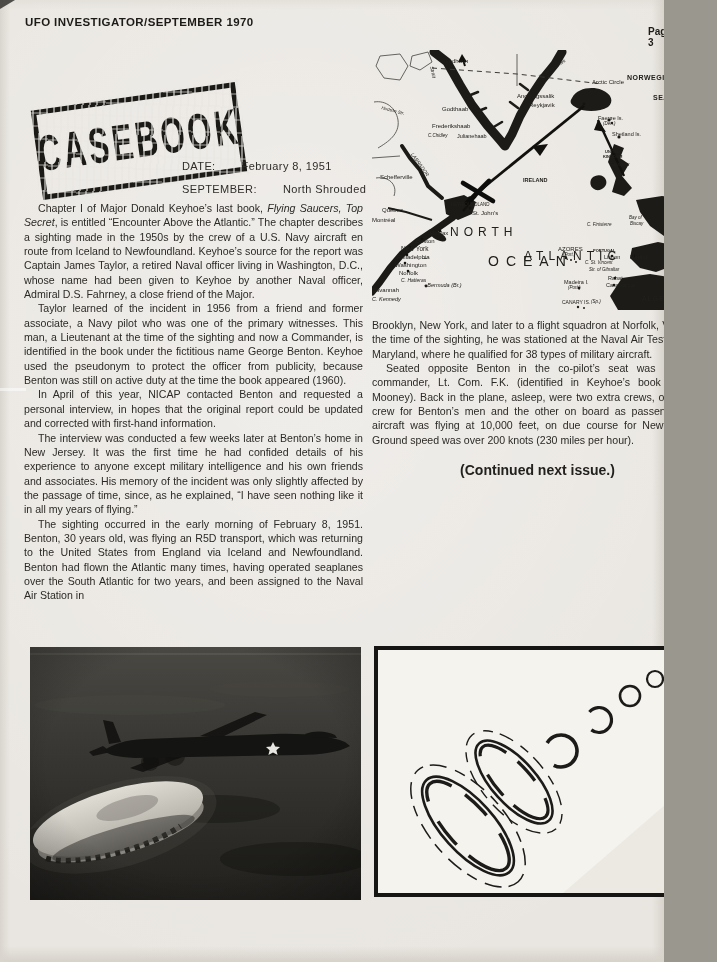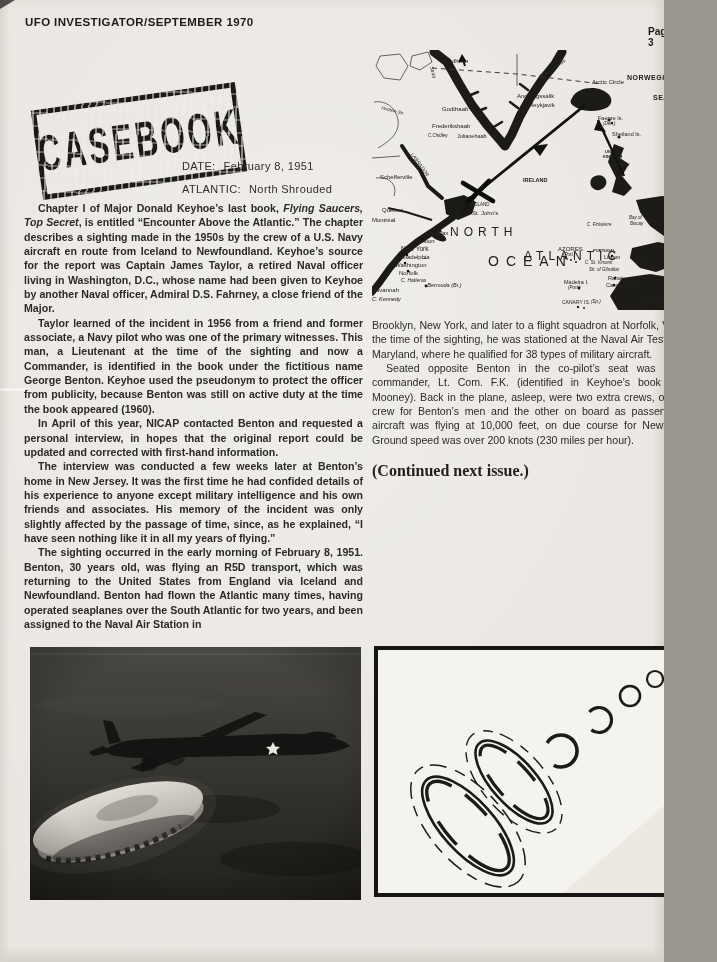--- a/index.html
+++ b/index.html
@@ -23,31 +23,31 @@
 
   .stamp{position:absolute;left:36px;top:96px;width:196px;height:80px;
     transform:rotate(-8deg);border:5px solid #1b1a17;display:flex;align-items:center;justify-content:center;}
   .stamp-inner{font-weight:700;font-size:31px;letter-spacing:3px;color:#1b1a17;
     transform:scaleY(1.62);white-space:nowrap;}
   .stamp .distress{position:absolute;inset:-8px;pointer-events:none;background:
     repeating-linear-gradient(100deg,rgba(233,230,225,0) 0 5px,rgba(233,230,225,.55) 5px 7px),
     repeating-linear-gradient(10deg,rgba(233,230,225,0) 0 11px,rgba(233,230,225,.35) 11px 13px);}
 
   .meta{position:absolute;left:182px;top:160px;font-size:11px;letter-spacing:.4px;color:#2f2d29;}
-  .meta .row{display:flex;gap:8px;margin-bottom:11px;}
+  .meta .row{display:flex;gap:26px;margin-bottom:11px;}
 
   .bodycol{font-size:10.6px;line-height:14.35px;text-align:justify;color:#2c2a26;}
   .bodycol p{margin:0;text-indent:14px;}
   .bodycol p.noindent{text-indent:0;}
   .bodycol .it{font-style:italic;}
-  .left-col{position:absolute;left:24px;top:201px;width:339px;font-weight:bold;}
+  .left-col{position:absolute;left:24px;top:201px;width:339px;}
   .right-wrap{position:absolute;left:372px;top:318px;width:341px;}
   .figcap{font-size:9.7px;font-weight:700;line-height:13.2px;color:#201e1b;text-align:justify;}
   .map-cap{margin-bottom:13px;}
-  .continued{margin-top:15px;padding-right:10px;text-align:left;font-size:16px;font-weight:700;color:#23211e;font-family:Liberation Serif, serif;}
+  .continued{margin-top:15px;padding-right:10px;text-align:center;font-size:14px;font-weight:700;color:#23211e;}
 
   .map-fig{position:absolute;left:372px;top:50px;width:345px;height:260px;}
   .map-fig svg{position:absolute;inset:0;}
   .map-labels{position:absolute;inset:0;}
   .mlabel{position:absolute;white-space:nowrap;color:#22201c;transform-origin:left top;line-height:1;}
 
   .photo{position:absolute;left:30px;top:647px;width:331px;height:253px;background:#2b2a27;}
   .photo-cap{position:absolute;left:30px;top:908px;width:333px;text-align-last:justify;}
   .sketch{position:absolute;left:374px;top:646px;width:341px;height:251px;background:#f5f3ee;
     border:4px solid #161513;box-sizing:border-box;}
@@ -67,21 +67,21 @@
     <span class="stamp-inner">CASEBOOK</span>
     <span class="distress"></span>
   </div>
 
   <div class="meta">
     <div class="row">
       <span>DATE:</span>
       <span>February 8, 1951</span>
     </div>
     <div class="row">
-      <span>ATLANTIC:</span>
+      <span>SEPTEMBER:</span>
       <span>North Shrouded</span>
     </div>
   </div>
 
   <div class="map-fig">
     <svg viewBox="0 0 345 260" width="345" height="260">
 
       <g fill="none" stroke="#55534d" stroke-width="0.9">
         <path d="M8,6 L28,4 36,16 28,30 12,28 4,16 Z"></path>
         <path d="M40,6 L56,2 60,12 48,20 38,16 Z"></path>

